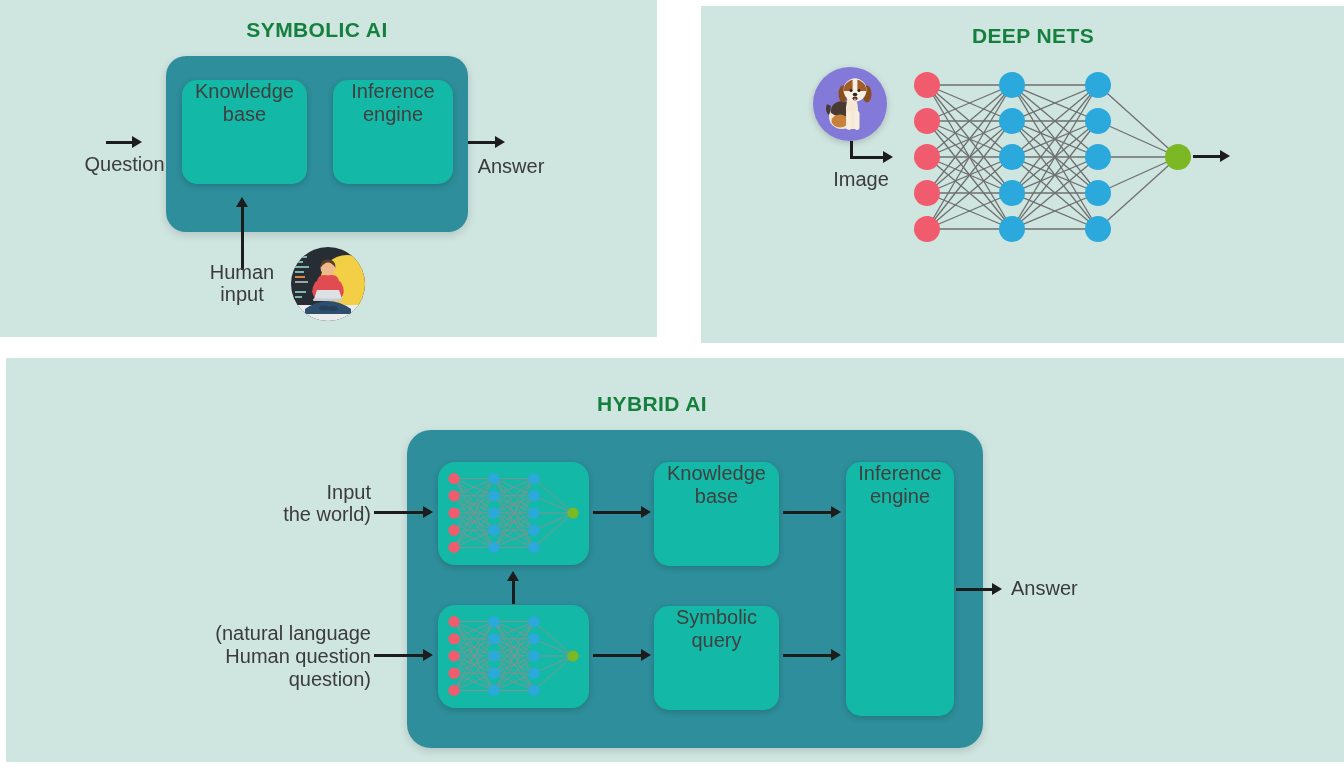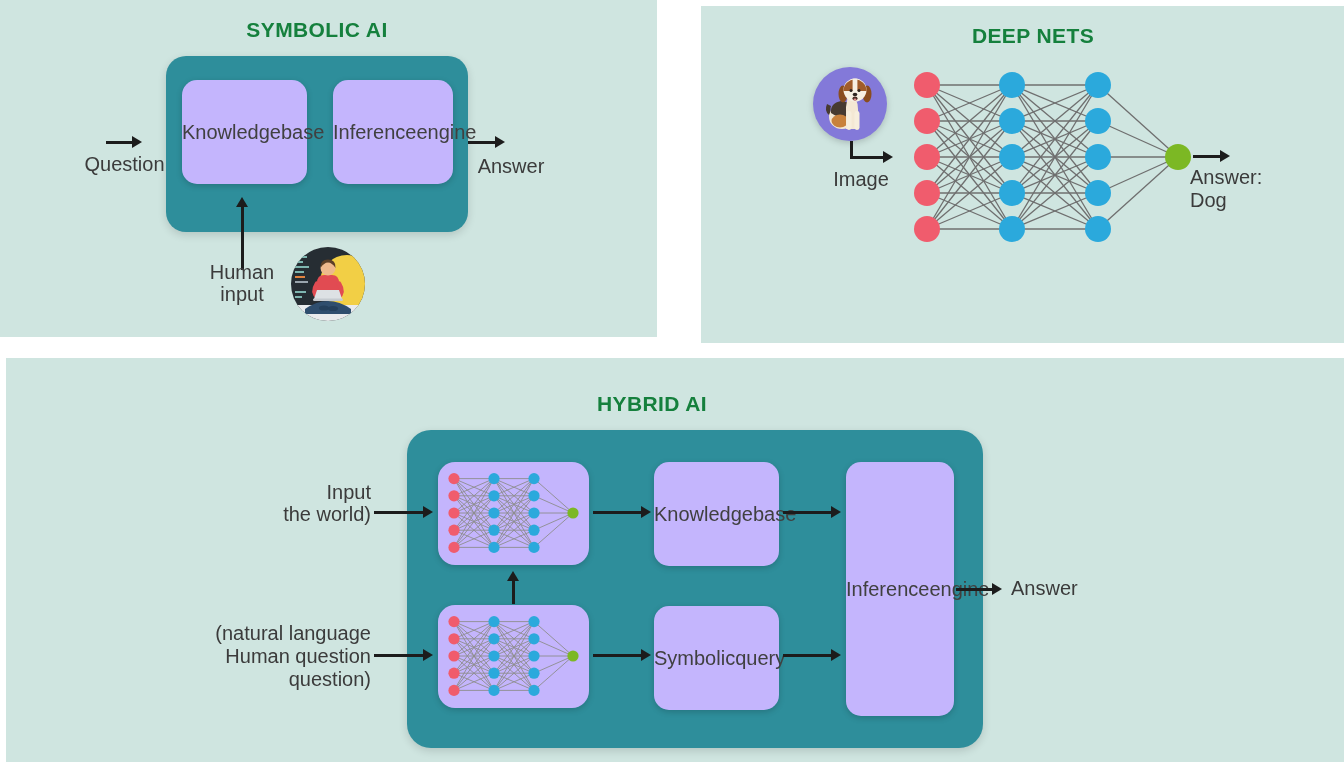--- a/index.html
+++ b/index.html
@@ -4,22 +4,22 @@
 <style>
   html,body{margin:0;padding:0;}
   body{width:1344px;height:768px;background:#ffffff;font-family:"Liberation Sans",sans-serif;position:relative;overflow:hidden;}
   .panel{position:absolute;background:#cfe5e0;}
   #panel-symbolic{left:0;top:6;width:657px;height:337px;}
   #panel-deep{left:701px;top:6px;width:673px;height:337px;}
   #panel-hybrid{left:0;top:358px;width:1344px;height:404px;margin-left:6px;}
   .title{position:absolute;font-size:21px;font-weight:bold;letter-spacing:.4px;color:#15803d;text-align:center;}
   .lbl{position:absolute;font-size:20px;color:#3b3b3b;line-height:22px;}
   .tealbox{position:absolute;background:#2e8e9b;border-radius:20px;box-shadow:0 3px 8px rgba(0,0,0,.14);}
-  .whitebox{position:absolute;background:#c4b5fd;border-radius:15px;box-shadow:0 2px 6px rgba(0,0,0,.18);
-            display:flex;align-items:center;justify-content:space-between;
+  .whitebox{position:absolute;background:#14b8a6;border-radius:15px;box-shadow:0 2px 6px rgba(0,0,0,.18);
+            display:flex;flex-direction:column;align-items:center;justify-content:flex-start;
             font-size:20px;color:#404040;line-height:23px;text-align:center;}
   .whitebox span{display:block;}
   .ar-h{position:absolute;height:2.5px;background:#1c1c1c;}
   .ar-h::after{content:"";position:absolute;right:-10px;top:-5px;width:0;height:0;
                border-left:10px solid #1c1c1c;border-top:6.2px solid transparent;border-bottom:6.2px solid transparent;}
   .ar-v{position:absolute;width:2.5px;background:#1c1c1c;}
   .ar-v::after{content:"";position:absolute;top:-10px;left:-5px;width:0;height:0;
                border-bottom:10px solid #1c1c1c;border-left:6.2px solid transparent;border-right:6.2px solid transparent;}
   .seg-v{position:absolute;width:2.5px;background:#1c1c1c;}
   .nn{position:absolute;}
@@ -185,24 +185,20 @@
       <circle cx="111" cy="163" r="13" fill="#2ba9dc"></circle>
       <circle cx="197" cy="19" r="13" fill="#2ba9dc"></circle>
       <circle cx="197" cy="55" r="13" fill="#2ba9dc"></circle>
       <circle cx="197" cy="91" r="13" fill="#2ba9dc"></circle>
       <circle cx="197" cy="127" r="13" fill="#2ba9dc"></circle>
       <circle cx="197" cy="163" r="13" fill="#2ba9dc"></circle>
       <circle cx="277" cy="91" r="13" fill="#7cb824"></circle>
     </svg>
 
   <div class="ar-h" style="left:492px;top:149px;width:27px;"></div>
-  <div class="lbl" style="left:489px;top:160px;width:130px;line-height:23px;">
-    <span style="display:block">Answer:</span>
-    <span style="display:block">Dog</span>
-  </div>
 </section>
 
 <section class="panel" id="panel-hybrid">
   <div class="title" style="left:496px;top:34px;width:300px;">HYBRID AI</div>
 
   <div class="tealbox" style="left:401px;top:72px;width:576px;height:318px;border-radius:24px;"></div>
 
   <div class="whitebox" style="left:432px;top:104px;width:151px;height:103px;border-radius:17px;"></div>
   <svg class="nn" style="left:432px;top:104px;" width="151" height="103" viewBox="0 0 151 103">
       <line x1="16" y1="16.6" x2="56" y2="16.6" stroke="#8d8d8d" stroke-width="0.9"></line>

